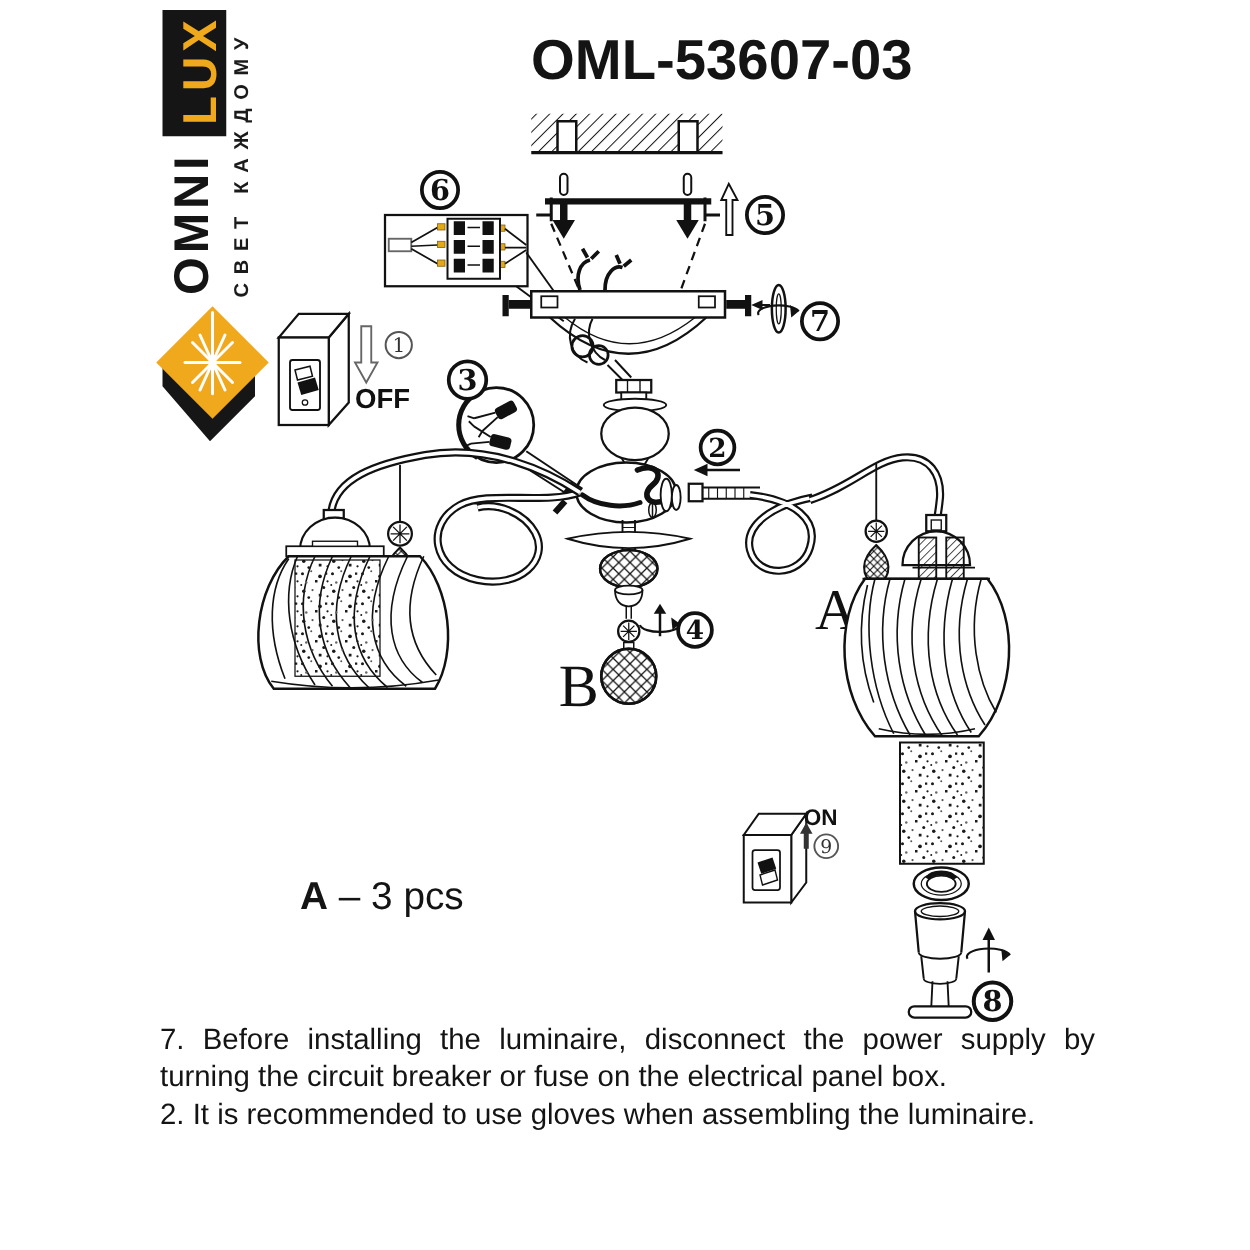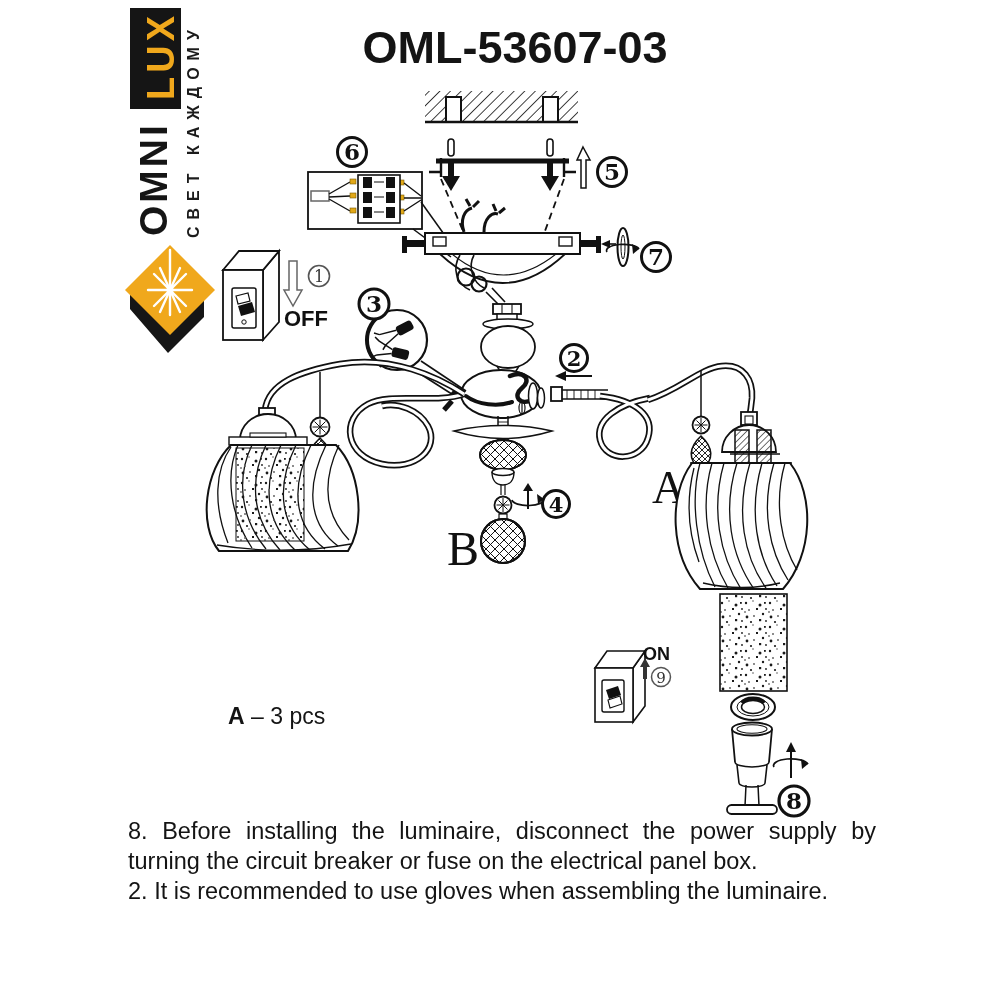--- a/index.html
+++ b/index.html
@@ -5,24 +5,24 @@
   :root{ --accent:#F0A81C; --ink:#141414; }
   html,body{margin:0;padding:0;background:#ffffff;}
   .page{position:relative;width:1000px;height:1000px;background:#fff;overflow:hidden;
         font-family:"Liberation Sans",sans-serif;color:var(--ink);}
   svg text{user-select:none;}
   .rot{position:absolute;transform-origin:0 0;transform:rotate(-90deg);white-space:nowrap;line-height:1;}
   .logo-box{position:absolute;left:130px;top:8px;width:51px;height:101px;background:#151515;}
   .logo-lux{left:142px;top:100px;font-weight:800;font-size:38px;letter-spacing:4px;color:var(--accent);}
   .logo-omni{left:134px;top:236px;font-weight:800;font-size:39px;letter-spacing:3px;color:#151515;}
   .logo-tagline{left:186px;top:238px;font-weight:700;font-size:16px;letter-spacing:7px;color:#1b1b1b;}
-  .title{position:absolute;left:300px;top:22px;width:430px;text-align:center;
+  .title{position:absolute;left:300px;top:22px;width:430px;text-align:right;
          font-size:45px;font-weight:700;letter-spacing:0px;}
   .diagram{position:absolute;left:0;top:0;}
-  .parts{position:absolute;left:228px;top:697px;font-size:23px;line-height:39px;}
+  .parts{position:absolute;left:240px;top:697px;font-size:31px;line-height:39px;}
   .parts b{font-weight:700;}
   .instructions{position:absolute;left:128px;top:816px;width:748px;
                 font-size:23.5px;line-height:30px;text-align:justify;}
   .instructions p{margin:0;}
   .svg-label{font-family:"Liberation Sans",sans-serif;font-weight:700;fill:#111;}
   .shade-letter{font-family:"Liberation Serif",serif;fill:#111;}
   .marker-num{font-family:"DejaVu Serif",serif;font-weight:700;fill:#111;text-anchor:middle;}
   .marker-num-thin{font-family:"DejaVu Serif",serif;fill:#333;text-anchor:middle;}
 </style>
 </head>
@@ -394,17 +394,17 @@
       <text class="marker-num-thin" x="661" y="682.5" font-size="15">9</text>
     </g>
     <text class="svg-label" x="643" y="660" font-size="18">ON</text>
   </svg>
 
   <div class="parts">
     <div><b>A</b> <span>–</span> <span>3 pcs</span></div>
   </div>
 
   <div class="instructions">
-    <p>8. Before installing the luminaire, disconnect the power supply by turning the circuit breaker or fuse on the electrical panel box.</p>
+    <p>7. Before installing the luminaire, disconnect the power supply by turning the circuit breaker or fuse on the electrical panel box.</p>
     <p>2. It is recommended to use gloves when assembling the luminaire.</p>
   </div>
 
 </div>
 
 </body></html>

